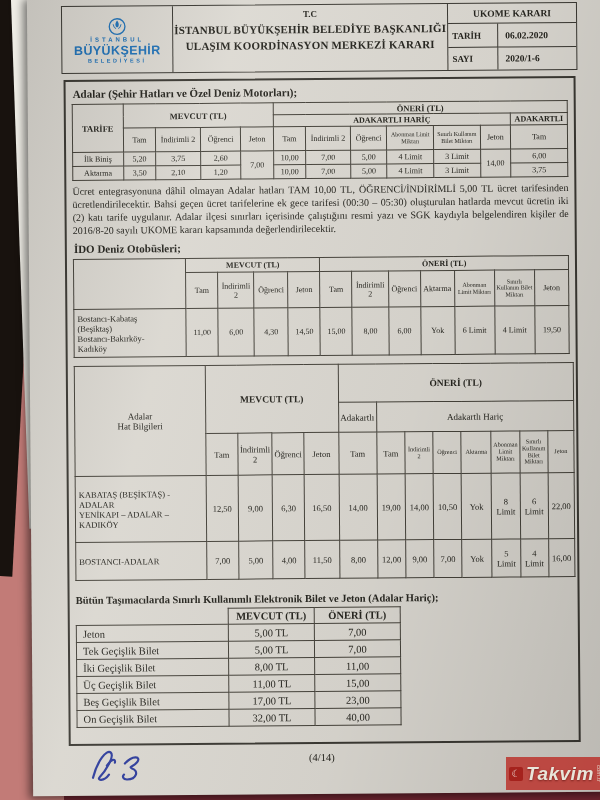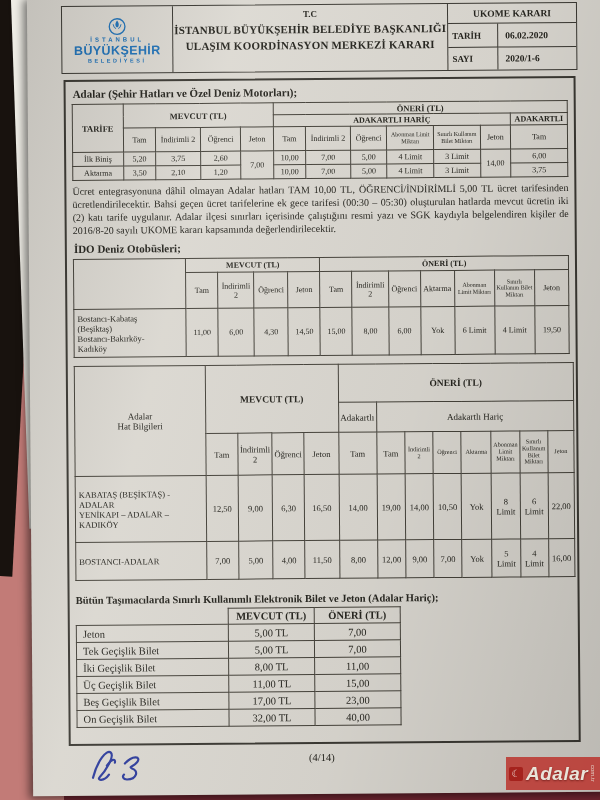--- a/index.html
+++ b/index.html
@@ -366,16 +366,16 @@
         <path d="M8 36 C12 20 22 7 26 11 C30 15 20 30 15 35 C11 39 19 40 24 33"></path>
         <path d="M22 24 C26 18 31 16 30 21"></path>
         <path d="M40 22 C48 13 57 15 52 21 C49 25 43 25 47 27 C54 29 52 38 42 38 C38 38 37 35 39 33"></path>
       </g>
     </svg>
 
   </div>
 
   <div class="wm">
     <div class="wm-flag">☾</div>
-    <div class="wm-brand">Adalar</div>
+    <div class="wm-brand">Takvim</div>
     <div class="wm-sub">com.tr</div>
   </div>
 </div>
 
 </body></html>

